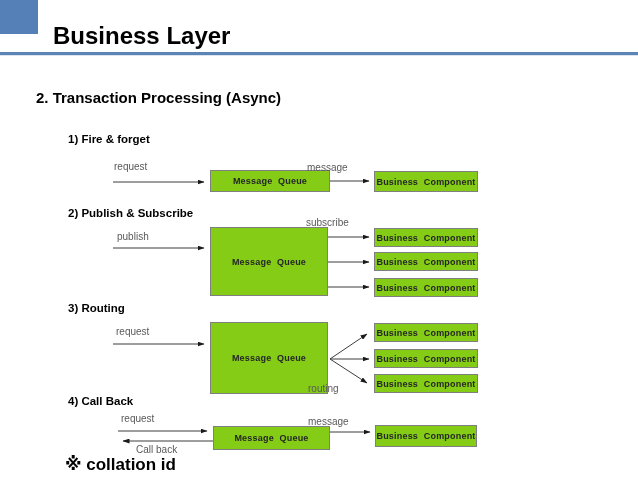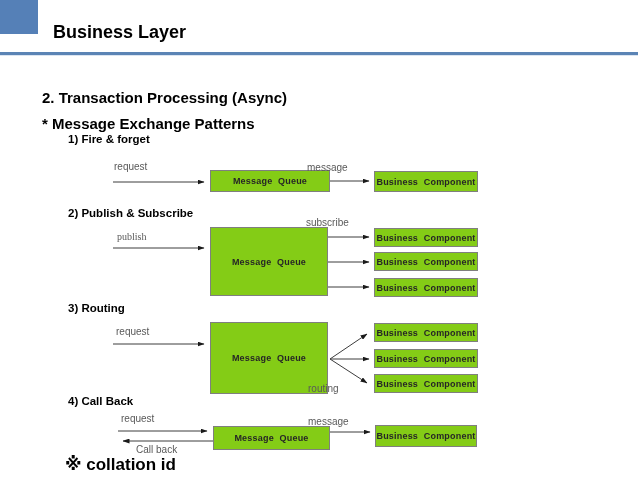--- a/index.html
+++ b/index.html
@@ -4,23 +4,23 @@
 <style>
   html,body{margin:0;padding:0;background:#fff;}
   .slide{
     position:relative;
     width:638px;height:479px;
     background:#ffffff;
     font-family:"Liberation Sans","DejaVu Sans",sans-serif;
     overflow:hidden;
   }
   .accent-square{position:absolute;left:0;top:0;width:38px;height:34px;background:#5580b7;}
-  .slide-title{position:absolute;left:53px;top:22px;font-size:18px;font-weight:bold;color:#000;letter-spacing:0px;}
+  .slide-title{position:absolute;left:53px;top:22px;font-size:24px;font-weight:bold;color:#000;letter-spacing:0px;}
   .header-rule{position:absolute;left:0;top:52px;width:638px;height:3px;background:#5b84b5;border-bottom:1px solid #dbe5f1;}
-  .intro{position:absolute;left:42px;font-size:15px;font-weight:bold;color:#000;}
+  .intro{position:absolute;left:36px;font-size:15px;font-weight:bold;color:#000;}
   .sec-title{position:absolute;left:68px;font-size:11.5px;font-weight:bold;color:#000;}
   .box{
     position:absolute;
     background:#84cc16;
     border:1px solid #7f7f7f;
     display:flex;align-items:center;justify-content:center;
     font-size:9px;font-weight:bold;color:#262626;
     word-spacing:3px;letter-spacing:0.2px;
     box-sizing:border-box;
   }
@@ -34,21 +34,20 @@
 </head>
 <body>
 
 <div class="slide">
 
   <div class="accent-square"></div>
   <div class="slide-title">Business Layer</div>
   <div class="header-rule"></div>
 
   <div class="intro" style="top:89px;">2. Transaction Processing (Async)</div>
-  <div class="intro" style="top:115px;">* Message Exchange Patterns</div>
 
   <div class="sec-title" style="top:133px;">1) Fire &amp; forget</div>
   <div class="sec-title" style="top:207px;">2) Publish &amp; Subscribe</div>
   <div class="sec-title" style="top:302px;">3) Routing</div>
   <div class="sec-title" style="top:395px;">4) Call Back</div>
 
   <svg class="arrows" viewBox="0 0 638 479">
     <defs>
       <marker id="ah" markerWidth="7" markerHeight="5" refX="6.5" refY="2.5" orient="auto">
         <path d="M0,0 L7,2.5 L0,5 Z" fill="#1a1a1a"></path>
@@ -71,21 +70,21 @@
     <line x1="118" y1="431" x2="207" y2="431" stroke="#3d3d3d" stroke-width="1" marker-end="url(#ah)"></line>
     <line x1="213" y1="441" x2="123" y2="441" stroke="#3d3d3d" stroke-width="1" marker-end="url(#ah)"></line>
     <line x1="330" y1="432" x2="370" y2="432" stroke="#3d3d3d" stroke-width="1" marker-end="url(#ah)"></line>
   </svg>
 
   <div class="arrow-label" style="left:114px;top:161px;">request</div>
   <div class="box" style="left:210px;top:170px;width:120px;height:22px;">Message Queue</div>
   <div class="arrow-label" style="left:307px;top:162px;">message</div>
   <div class="box" style="left:374px;top:171px;width:104px;height:21px;">Business Component</div>
 
-  <div class="arrow-label" style="left:117px;top:231px;font-family:Liberation Serif, serif;">publish</div>
+  <div class="arrow-label" style="left:117px;top:231px;">publish</div>
   <div class="box" style="left:210px;top:227px;width:118px;height:69px;">Message Queue</div>
   <div class="arrow-label" style="left:306px;top:217px;">subscribe</div>
   <div class="box" style="left:374px;top:228px;width:104px;height:19px;">Business Component</div>
   <div class="box" style="left:374px;top:252px;width:104px;height:19px;">Business Component</div>
   <div class="box" style="left:374px;top:278px;width:104px;height:19px;">Business Component</div>
 
   <div class="arrow-label" style="left:116px;top:326px;">request</div>
   <div class="box" style="left:210px;top:322px;width:118px;height:72px;">Message Queue</div>
   <div class="box" style="left:374px;top:323px;width:104px;height:19px;">Business Component</div>
   <div class="box" style="left:374px;top:349px;width:104px;height:19px;">Business Component</div>

